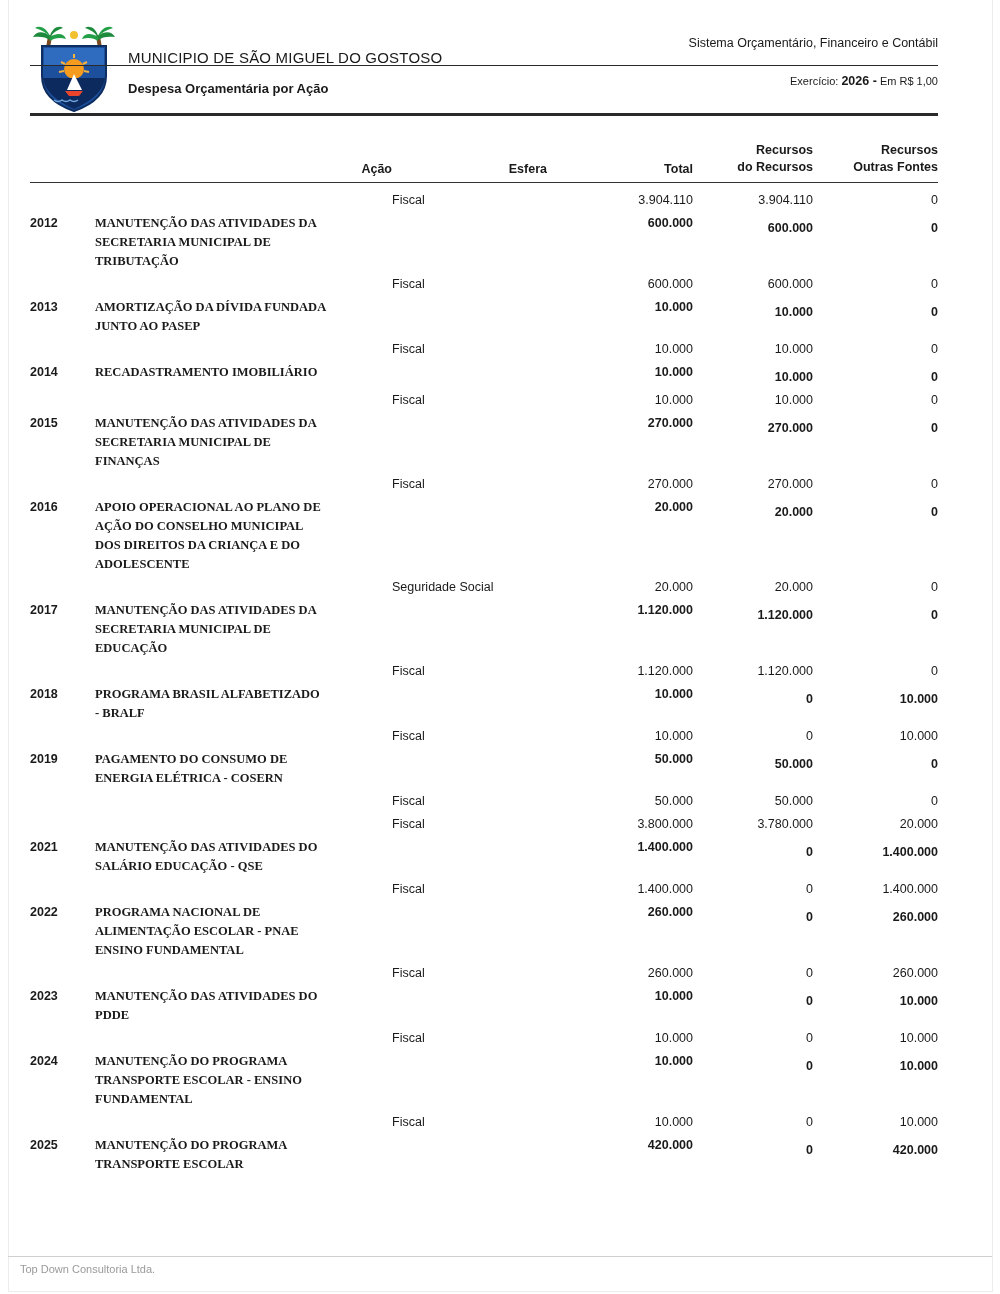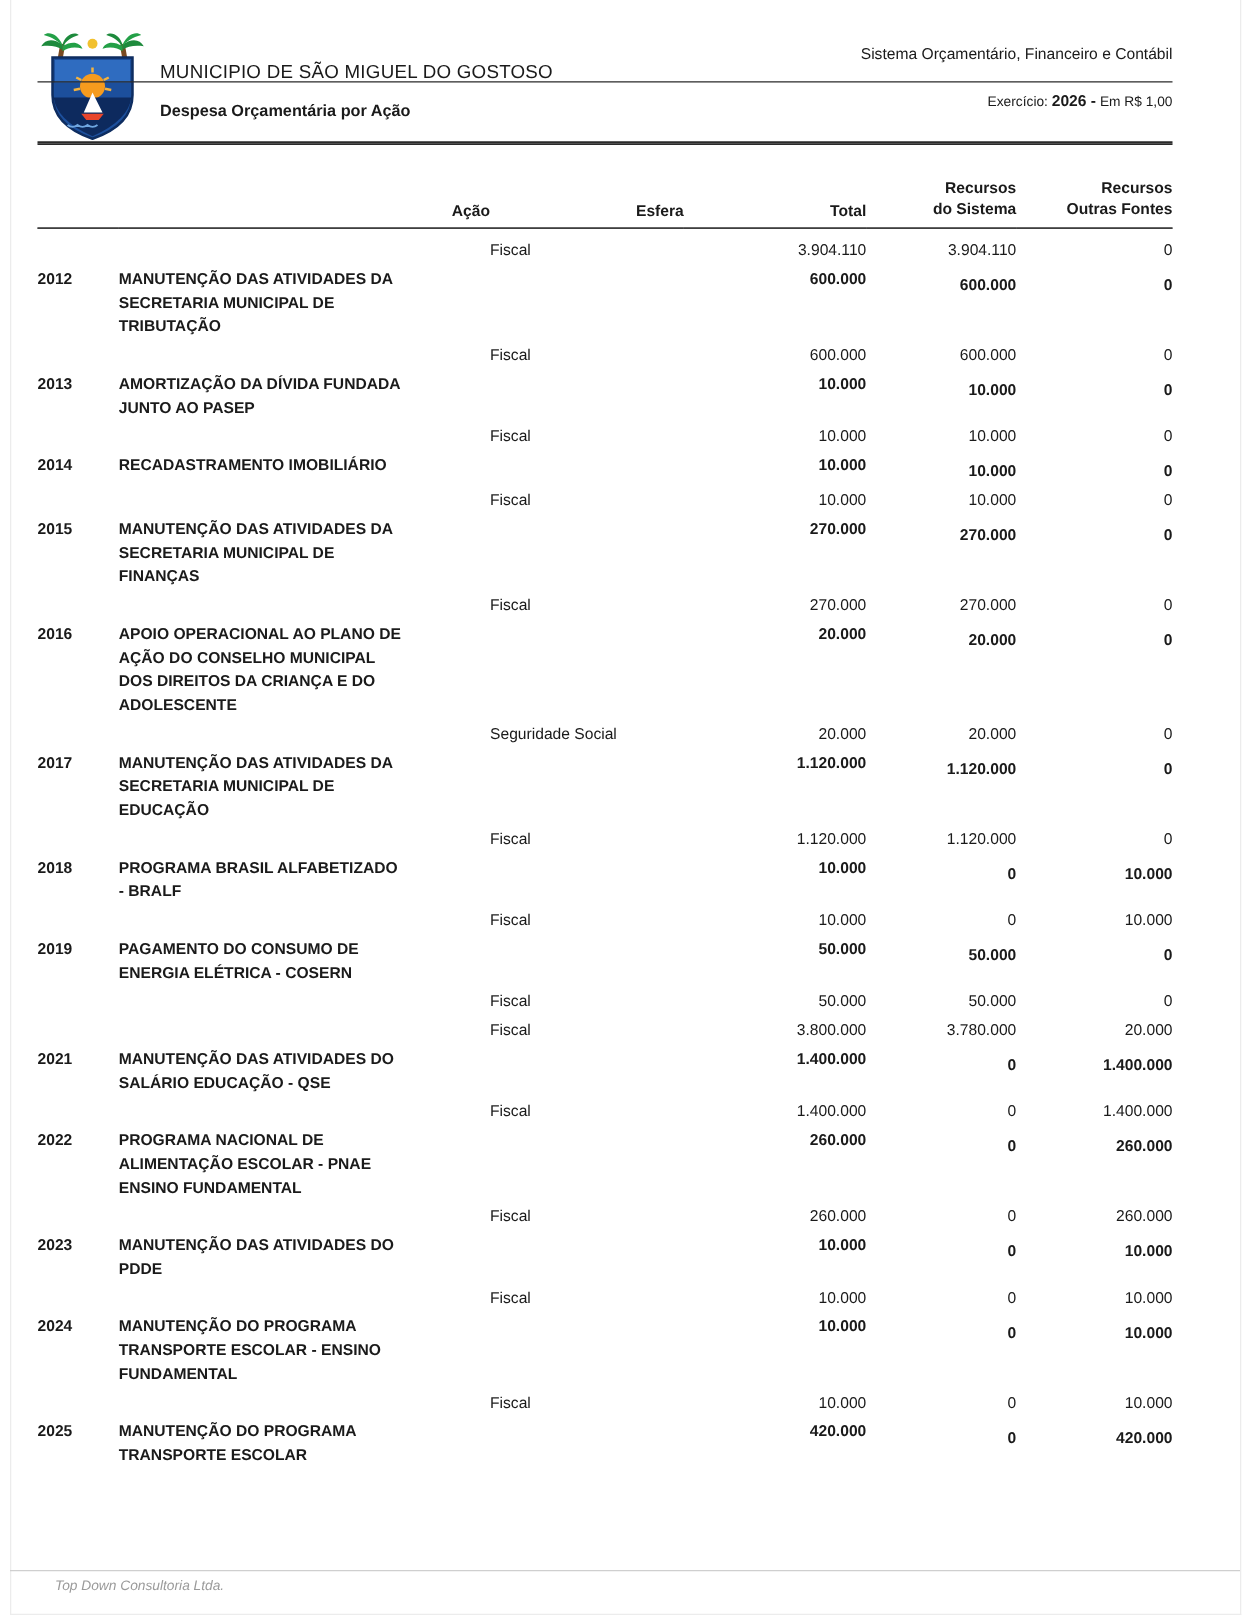--- a/index.html
+++ b/index.html
@@ -38,27 +38,27 @@
     font-size: 12.5px; font-weight: bold; border-bottom: 1px solid #333;
   }
   th.th-acao   { text-align: right; }
   th.th-esfera { text-align: right; }
   th.th-total, th.th-tesouro, th.th-outras { text-align: right; }
   th .th-line { display: block; line-height: 17px; }
 
   tbody td { vertical-align: top; font-size: 12.5px; line-height: 19px; padding: 2px 0; }
   tbody tr:first-child td { padding-top: 8px; }
   tr.row-acao td { font-weight: bold; }
-  .col-description { white-space: pre-line; padding-right: 12px; }
+  .col-description { white-space: pre-line; padding-right: 12px; font-family: Liberation Serif, serif; }
   .num { text-align: right; }
   .row-acao .col-tesouro, .row-acao .col-outras { padding-top: 7px; }
 
   
   .footer-rule { position: absolute; left: 8px; right: 8px; top: 1256px; border-top: 1px solid #cfcfcf; }
-  .footer-text { position: absolute; left: 44px; top: 1263px; font-size: 11px; color: #9a9a9a; font-style: italic; }
+  .footer-text { position: absolute; left: 20px; top: 1263px; font-size: 11px; color: #9a9a9a; }
 </style>
 </head>
 <body>
 
 <div class="page-frame"></div>
 
 <div class="page">
 
   <div class="header">
     <svg class="logo" width="84" height="90" viewBox="0 0 84 90" aria-hidden="true">
@@ -124,21 +124,21 @@
       <col style="width:120px">
       <col style="width:125px">
     </colgroup>
     <thead>
       <tr>
         <th colspan="2" class="th-acao">Ação</th>
         <th class="th-esfera">Esfera</th>
         <th class="th-total">Total</th>
         <th class="th-tesouro">
           <span class="th-line">Recursos</span>
-          <span class="th-line">do Sistema</span>
+          <span class="th-line">do Recursos</span>
         </th>
         <th class="th-outras">
           <span class="th-line">Recursos</span>
           <span class="th-line">Outras Fontes</span>
         </th>
       </tr>
     </thead>
     <tbody>
         <tr class="row-esfera">
           <td class="col-code"></td>

